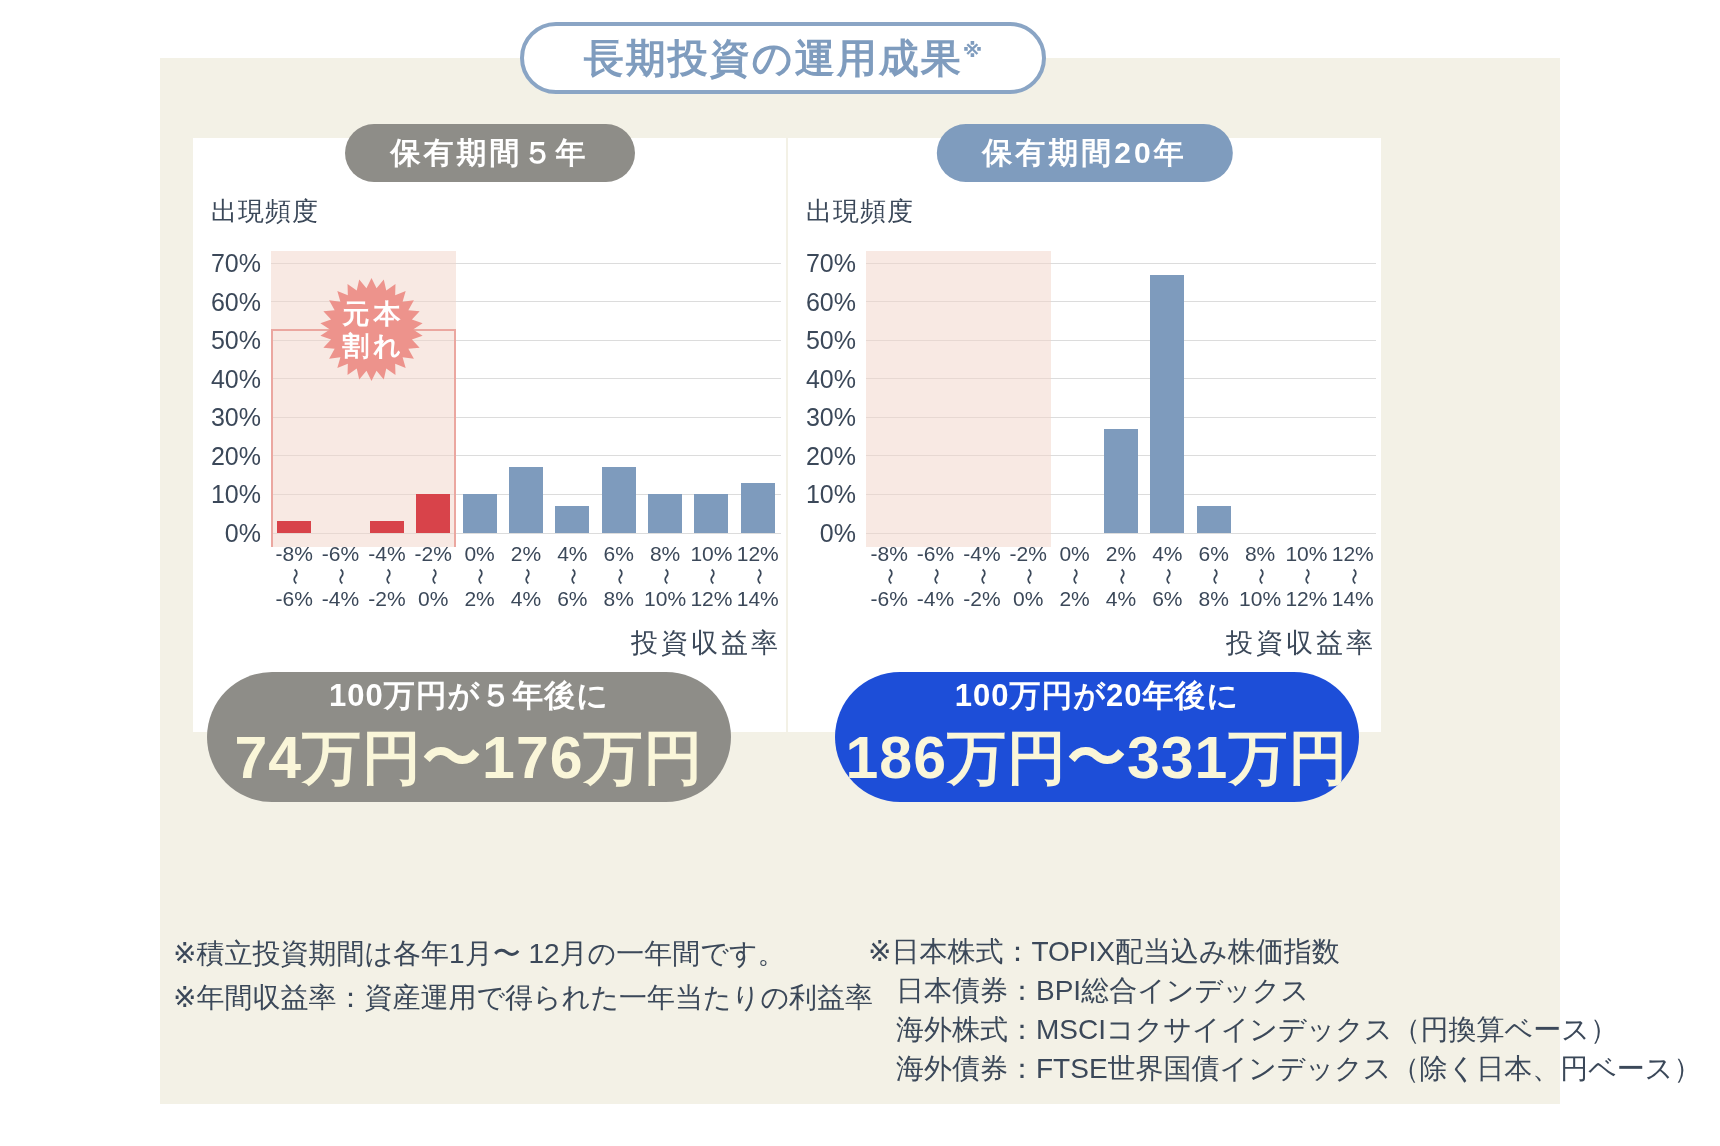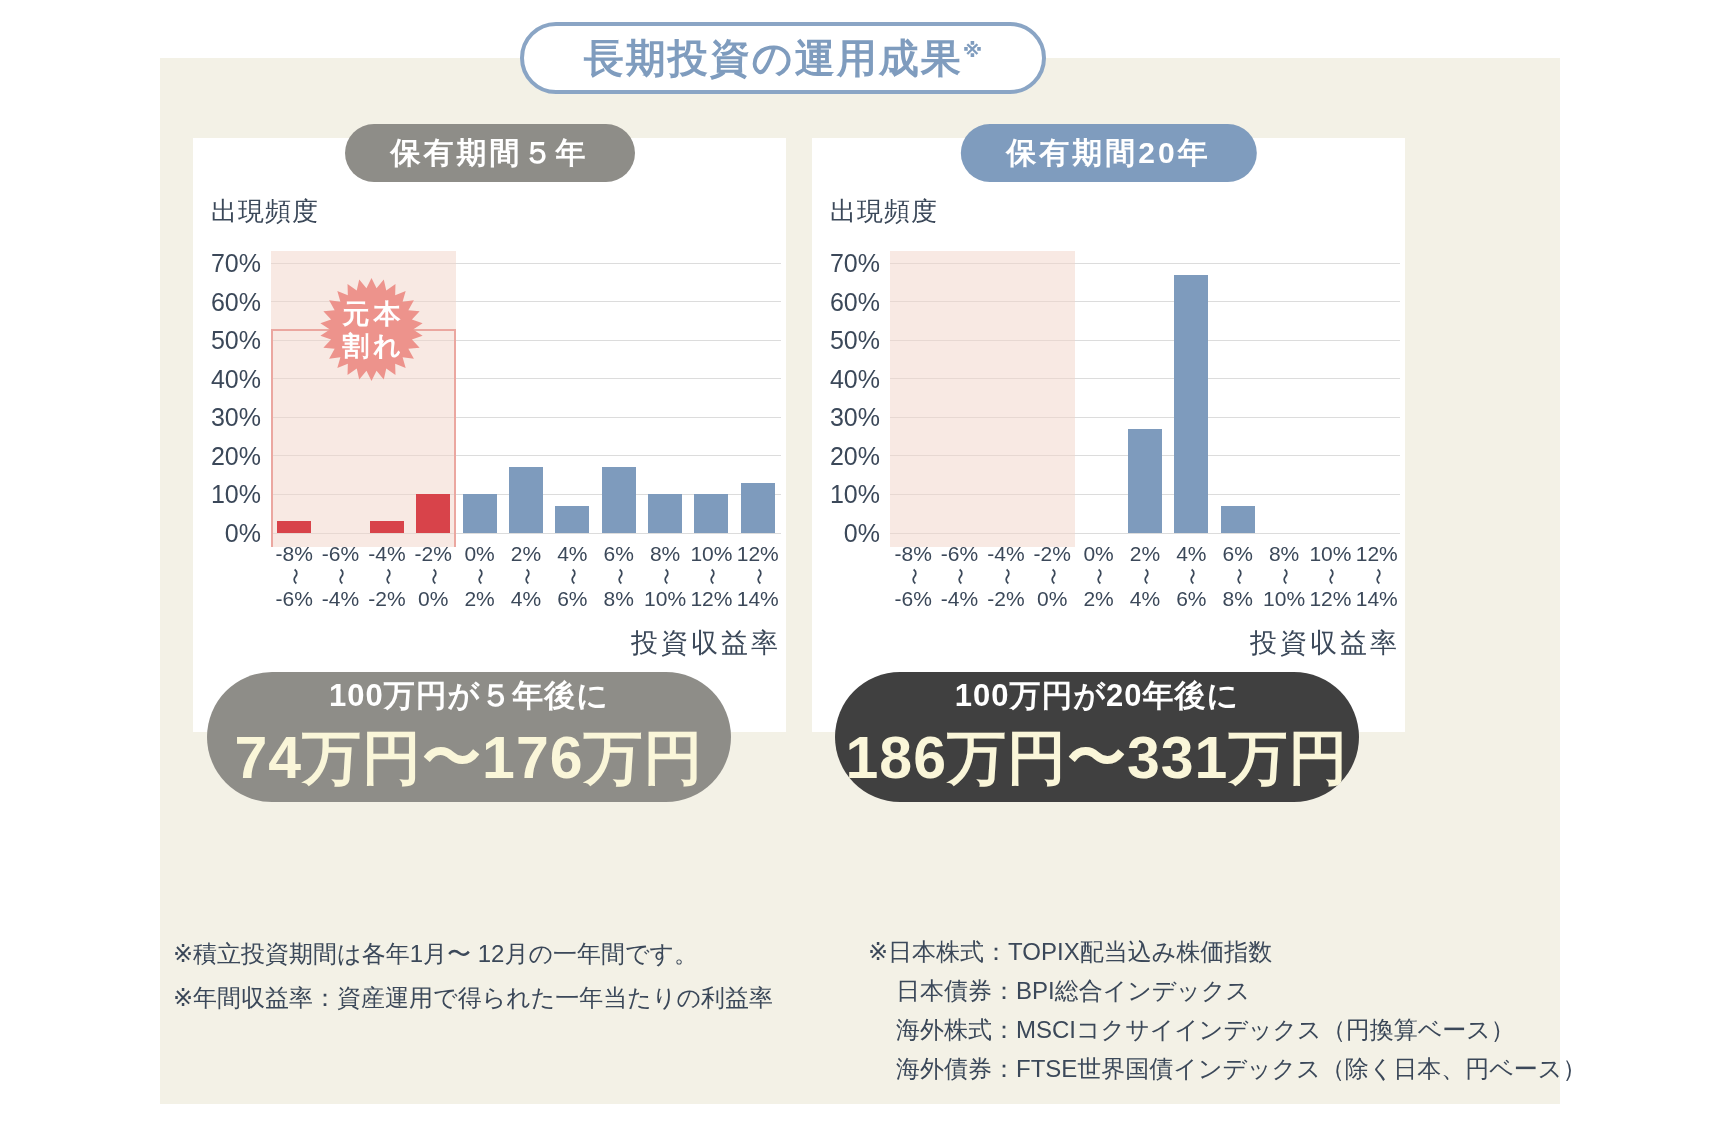--- a/index.html
+++ b/index.html
@@ -9,21 +9,21 @@
 
   
   .title-pill{position:absolute;left:520px;top:22px;width:526px;height:72px;background:#ffffff;
               border:4px solid #8aa5c5;border-radius:42px;display:flex;align-items:center;
               justify-content:center;box-sizing:border-box;}
   .title-text{font-size:40px;font-weight:bold;color:#7f9cbe;letter-spacing:2px;}
   .title-note{font-size:20px;font-weight:bold;color:#7f9cbe;align-self:flex-start;margin-top:12px;}
 
   
   .panel{position:absolute;top:138px;width:593px;height:594px;background:#ffffff;}
-  .p0{left:172px;margin-left:21px;} .p1{left:812px;}
+  .p0{left:172px;margin-left:21px;} .p1{left:788px;}
   .hdr-pill{position:absolute;top:-14px;left:50%;transform:translateX(-50%);height:58px;line-height:58px;
             padding:0 46px;border-radius:29px;color:#ffffff;font-size:30px;font-weight:bold;
             letter-spacing:3px;white-space:nowrap;}
   .hdr-gray{background:#8e8d88;} .hdr-blue{background:#7f9cbe;}
   .ylab{position:absolute;left:18px;top:56px;font-size:26px;color:#3b4859;letter-spacing:1px;}
   .yticks{position:absolute;left:0;top:125px;width:68px;height:270px;}
   .ytick{position:absolute;right:0;width:68px;text-align:right;font-size:25px;color:#3b4859;}
   .plot{position:absolute;left:78px;top:125px;width:510px;height:270px;}
   .gridline{position:absolute;left:0;width:510px;height:1px;background:#dcdcdc;}
   .loss-region{position:absolute;top:-12px;bottom:-14px;background:rgba(241,213,201,0.52);}
@@ -36,26 +36,26 @@
         line-height:32px;letter-spacing:4px;text-indent:4px;}
   .xticks{position:absolute;left:78px;top:404px;width:510px;display:flex;}
   .xtick{flex:1;text-align:center;font-size:21px;color:#3b4859;line-height:24px;}
   .wave{display:block;height:21px;line-height:21px;font-size:17px;transform:rotate(90deg);}
   .xlab{position:absolute;left:78px;top:487px;width:510px;text-align:right;font-size:27px;
         color:#3b4859;letter-spacing:3px;}
 
   
   .sum-pill{position:absolute;top:672px;width:524px;height:130px;border-radius:66px;display:flex;
             flex-direction:column;align-items:center;justify-content:center;}
-  .sg{left:207px;background:#8e8d88;} .sb{left:835px;background:#404040;}
+  .sg{left:207px;background:#8e8d88;} .sb{left:835px;background:#1d4ed8;}
   .sum1{font-size:31px;color:#ffffff;font-weight:bold;letter-spacing:1px;text-align:right;}
   .sum2{font-size:59px;color:#faf6d9;font-weight:bold;letter-spacing:1px;margin-top:2px;}
 
   
-  .fn{position:absolute;font-size:24px;color:#3b4859;}
+  .fn{position:absolute;font-size:28px;color:#3b4859;}
   .fn-left{left:173px;top:932px;line-height:44px;}
   .fn-right{left:868px;top:932px;line-height:39px;}
   .ind{margin-left:28px;}
 </style>
 </head>
 <body>
 
 <div class="canvas">
   <div class="cream"></div>
 

